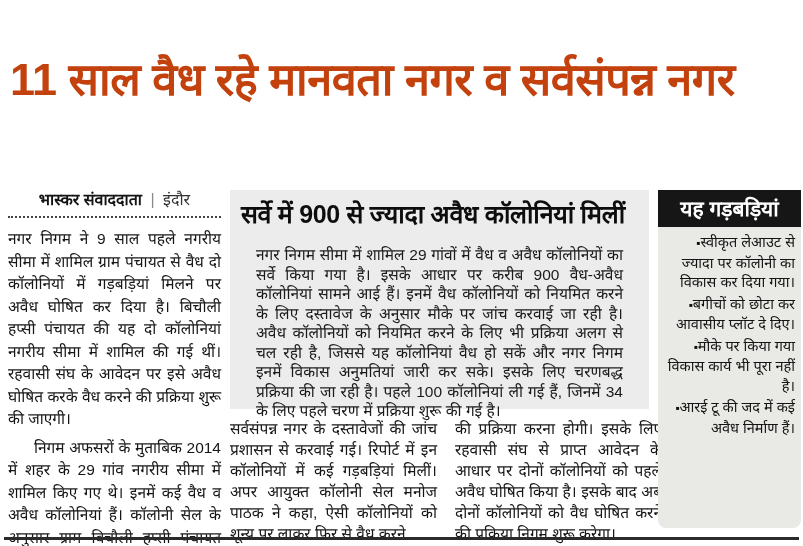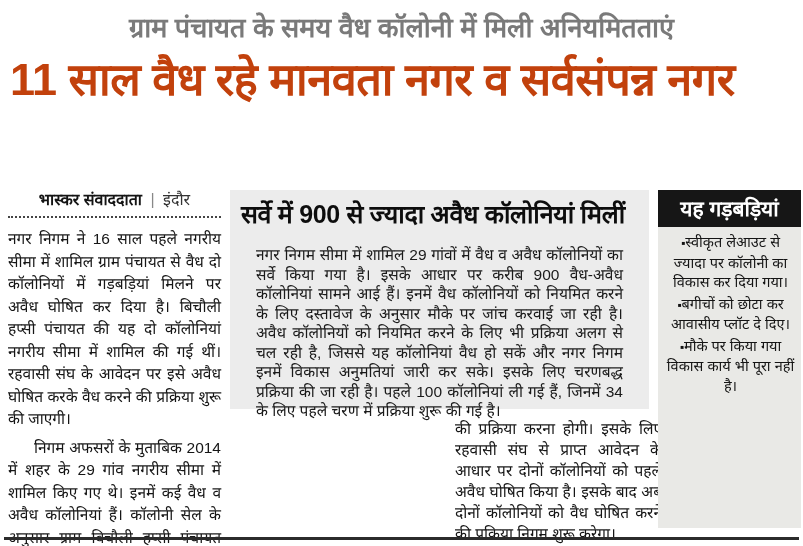--- a/index.html
+++ b/index.html
@@ -95,86 +95,88 @@
   }
   .col2 { left: 230px; }
   .col3 { left: 455px; }
 
   
   .sidebar {
     position: absolute;
     top: 190px; left: 658px; width: 143px; height: 338px;
     background: #e9e9e6;
     box-sizing: border-box;
+    border-radius: 8px;
   }
   .sidebar-header {
     background: #161616;
     color: #ffffff;
     font-size: 21px;
     font-weight: 700;
     text-align: center;
     padding: 4px 0 5px 0;
   }
   .sidebar-list {
     list-style: none;
     margin: 6px 0 0 0;
     padding: 0 6px 0 8px;
   }
   .sidebar-list li {
     font-size: 14.5px;
     line-height: 19.5px;
     color: #141414;
     margin-bottom: 2px;
-    text-align: center;
+    text-align: right;
   }
   .sidebar-list li::before {
     content: "\25AA ";
     font-size: 12px;
     color: #111;
   }
 
   
   .bottom-rule {
     position: absolute;
     left: 4px; top: 537px; width: 795px; height: 3px;
     background: #2b2b2b;
   }
 </style>
 </head>
 <body>
 
 <div class="page">
 
-  <div class="kicker">ग्राम पंचायत के समय वैध कॉलोनी में मिली अनियमितताएं</div>
 
   <div class="headline">
     <div>11 साल वैध रहे मानवता नगर व सर्वसंपन्न नगर</div>
   </div>
 
   <div class="col1">
     <div class="byline">
       <span class="reporter">भास्कर संवाददाता</span>
       <span class="sep">|</span>
       <span class="city">इंदौर</span>
     </div>
-    <p>नगर निगम ने 16 साल पहले नगरीय सीमा में शामिल ग्राम पंचायत से वैध दो कॉलोनियों में गड़बड़ियां मिलने पर अवैध घोषित कर दिया है। बिचौली हप्सी पंचायत की यह दो कॉलोनियां नगरीय सीमा में शामिल की गई थीं। रहवासी संघ के आवेदन पर इसे अवैध घोषित करके वैध करने की प्रक्रिया शुरू की जाएगी।</p>
+    <p>नगर निगम ने 9 साल पहले नगरीय सीमा में शामिल ग्राम पंचायत से वैध दो कॉलोनियों में गड़बड़ियां मिलने पर अवैध घोषित कर दिया है। बिचौली हप्सी पंचायत की यह दो कॉलोनियां नगरीय सीमा में शामिल की गई थीं। रहवासी संघ के आवेदन पर इसे अवैध घोषित करके वैध करने की प्रक्रिया शुरू की जाएगी।</p>
     <p class="indent">निगम अफसरों के मुताबिक 2014 में शहर के 29 गांव नगरीय सीमा में शामिल किए गए थे। इनमें कई वैध व अवैध कॉलोनियां हैं। कॉलोनी सेल के अनुसार ग्राम बिचौली हप्सी पंचायत क्षेत्र में करीब 25 एकड़ में बसे मानवतानगर व 24 एकड़ में बसे</p>
   </div>
 
   <div class="survey-box">
     <div class="survey-title">सर्वे में 900 से ज्यादा अवैध कॉलोनियां मिलीं</div>
     <p class="survey-body">नगर निगम सीमा में शामिल 29 गांवों में वैध व अवैध कॉलोनियों का सर्वे किया गया है। इसके आधार पर करीब 900 वैध-अवैध कॉलोनियां सामने आई हैं। इनमें वैध कॉलोनियों को नियमित करने के लिए दस्तावेज के अनुसार मौके पर जांच करवाई जा रही है। अवैध कॉलोनियों को नियमित करने के लिए भी प्रक्रिया अलग से चल रही है, जिससे यह कॉलोनियां वैध हो सकें और नगर निगम इनमें विकास अनुमतियां जारी कर सके। इसके लिए चरणबद्ध प्रक्रिया की जा रही है। पहले 100 कॉलोनियां ली गई हैं, जिनमें 34 के लिए पहले चरण में प्रक्रिया शुरू की गई है।</p>
   </div>
 
+  <div class="col2">सर्वसंपन्न नगर के दस्तावेजों की जांच प्रशासन से करवाई गई। रिपोर्ट में इन कॉलोनियों में कई गड़बड़ियां मिलीं। अपर आयुक्त कॉलोनी सेल मनोज पाठक ने कहा, ऐसी कॉलोनियों को शून्य पर लाकर फिर से वैध करने</div>
   <div class="col3">की प्रक्रिया करना होगी। इसके लिए रहवासी संघ से प्राप्त आवेदन के आधार पर दोनों कॉलोनियों को पहले अवैध घोषित किया है। इसके बाद अब दोनों कॉलोनियों को वैध घोषित करने की प्रक्रिया निगम शुरू करेगा।</div>
 
   <div class="sidebar">
     <div class="sidebar-header">यह गड़बड़ियां</div>
     <ul class="sidebar-list">
       <li>स्वीकृत लेआउट से ज्यादा पर कॉलोनी का विकास कर दिया गया।</li>
       <li>बगीचों को छोटा कर आवासीय प्लॉट दे दिए।</li>
       <li>मौके पर किया गया विकास कार्य भी पूरा नहीं है।</li>
+      <li>आरई टू की जद में कई अवैध निर्माण हैं।</li>
     </ul>
   </div>
 
   <div class="bottom-rule"></div>
 
 </div>
 
 </body></html>

